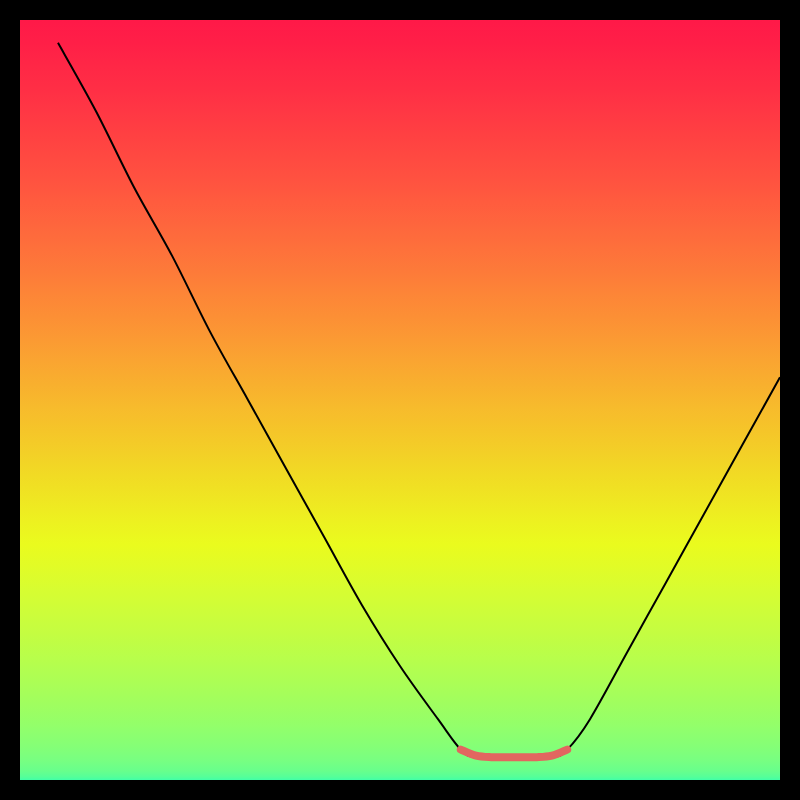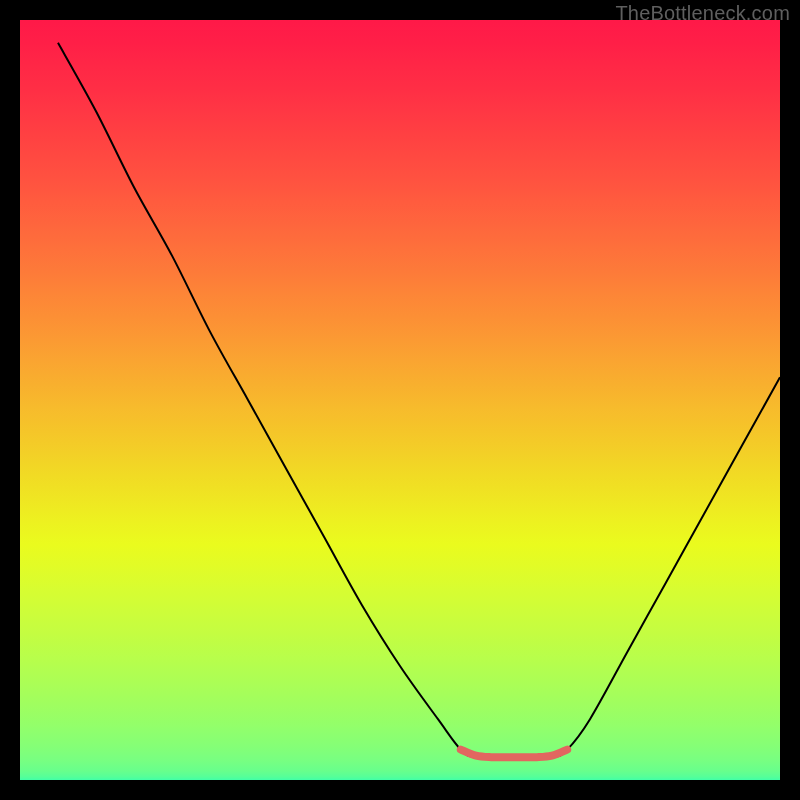--- a/index.html
+++ b/index.html
@@ -101,15 +101,14 @@
       <rect x="0" y="0" width="760" height="760" fill="url(#heat)"></rect>
     </svg>
 
     <svg class="curve" width="760" height="760" viewBox="0 0 760 760">
       <path id="main-curve" d="M 38 22.800000000000068 C 44.33 34.20, 63.33 67.13, 76.00 91.20 C 88.67 115.27, 101.33 143.13, 114.00 167.20 C 126.67 191.27, 139.33 211.53, 152.00 235.60 C 164.67 259.67, 177.33 287.53, 190.00 311.60 C 202.67 335.67, 215.33 357.20, 228.00 380.00 C 240.67 402.80, 253.33 425.60, 266.00 448.40 C 278.67 471.20, 291.33 494.00, 304.00 516.80 C 316.67 539.60, 329.33 563.67, 342.00 585.20 C 354.67 606.73, 367.33 627.00, 380.00 646.00 C 392.67 665.00, 407.87 685.27, 418.00 699.20 C 428.13 713.13, 434.47 723.27, 440.80 729.60 C 447.13 735.93, 447.13 735.93, 456.00 737.20 C 464.87 738.47, 481.33 737.20, 494.00 737.20 C 506.67 737.20, 523.13 738.47, 532.00 737.20 C 540.87 735.93, 540.87 735.93, 547.20 729.60 C 553.53 723.27, 559.87 715.67, 570.00 699.20 C 580.13 682.73, 595.33 653.60, 608.00 630.80 C 620.67 608.00, 633.33 585.20, 646.00 562.40 C 658.67 539.60, 671.33 516.80, 684.00 494.00 C 696.67 471.20, 709.33 448.40, 722.00 425.60 C 734.67 402.80, 753.67 368.60, 760.00 357.20" fill="none" stroke="#000000" stroke-width="2"></path>
       <path id="floor-marker" d="M 440.79999999999995 729.6 C 443.33 730.61, 450.93 734.41, 456.00 735.68 C 461.07 736.95, 464.87 736.95, 471.20 737.20 C 477.53 737.45, 486.40 737.20, 494.00 737.20 C 501.60 737.20, 510.47 737.45, 516.80 737.20 C 523.13 736.95, 526.93 736.95, 532.00 735.68 C 537.07 734.41, 544.67 730.61, 547.20 729.60" fill="none" stroke="#e26660" stroke-width="8" stroke-linecap="round"></path>
     </svg>
 
   </div>
 
-  <div class="watermark">TheBottleneck.com</div>
 
 </div>
 
 </body></html>

